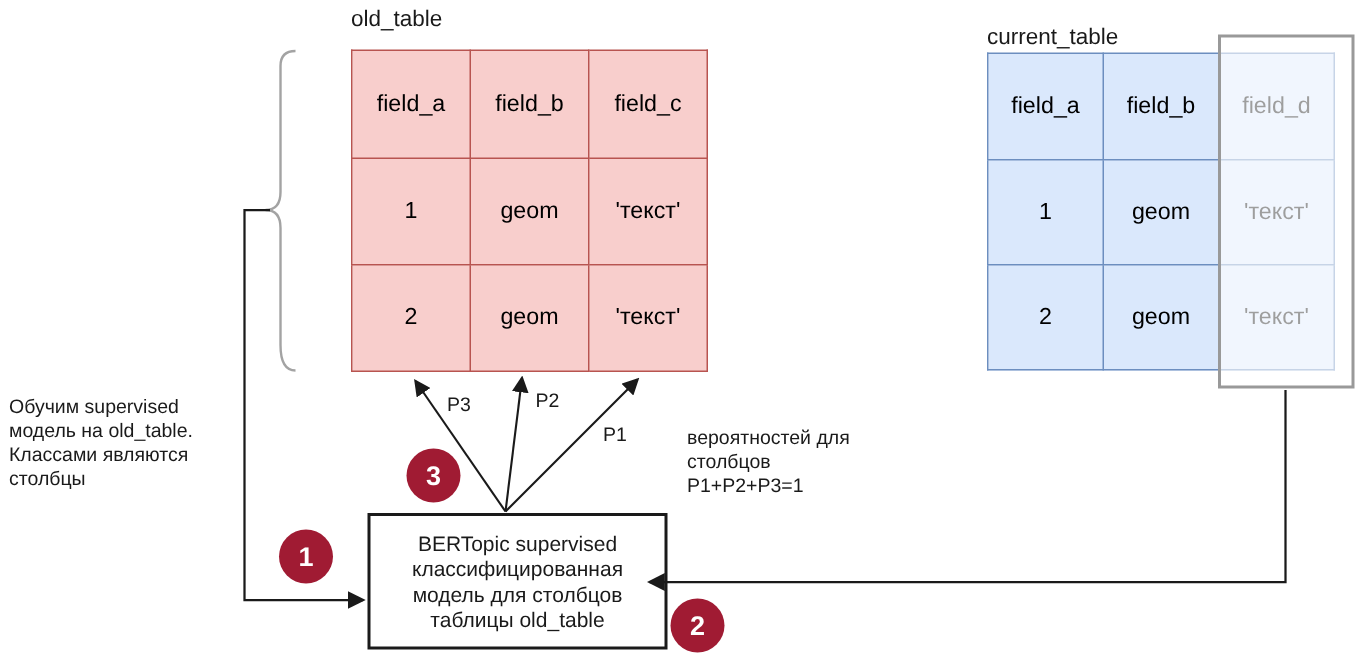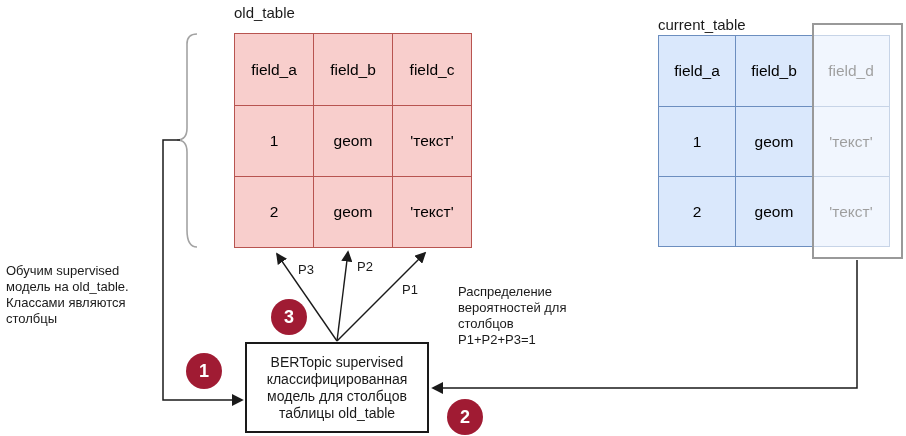--- a/index.html
+++ b/index.html
@@ -34,21 +34,21 @@
     z-index:2;
   }
   svg.overlay{position:absolute;left:0;top:0;z-index:3;pointer-events:none;}
 
   .plabel{position:absolute;font-size:13px;color:#1a1a1a;z-index:3;}
   .note{position:absolute;font-size:13px;line-height:16px;text-align:left;color:#1a1a1a;z-index:1;}
   .note.leftn{left:6px;top:263px;width:152px;}
   .note.rightn{left:458px;top:284px;width:156px;}
 
   .model-box{
-    position:absolute;left:245px;top:342px;width:184px;height:91px;
+    position:absolute;left:245px;top:342px;width:200px;height:91px;
     box-sizing:border-box;border:2px solid #1a1a1a;background:#ffffff;
     display:flex;flex-direction:column;justify-content:center;align-items:center;
     font-size:14px;line-height:17px;text-align:center;z-index:1;
   }
   .badge{
     position:absolute;width:36px;height:36px;border-radius:50%;
     background:#a01b33;color:#ffffff;font-size:18px;font-weight:bold;
     display:flex;align-items:center;justify-content:center;z-index:4;
   }
   .badge.b1{left:186px;top:353px;}
@@ -128,21 +128,20 @@
   <div class="plabel" style="left:402px;top:282px;">P1</div>
 
   <div class="note leftn">
     <div>Обучим supervised</div>
     <div>модель на old_table.</div>
     <div>Классами являются</div>
     <div>столбцы</div>
   </div>
 
   <div class="note rightn">
-    <div>Распределение</div>
     <div>вероятностей для</div>
     <div>столбцов</div>
     <div>P1+P2+P3=1</div>
   </div>
 
   <div class="model-box">
     <div>BERTopic supervised</div>
     <div>классифицированная</div>
     <div>модель для столбцов</div>
     <div>таблицы old_table</div>

